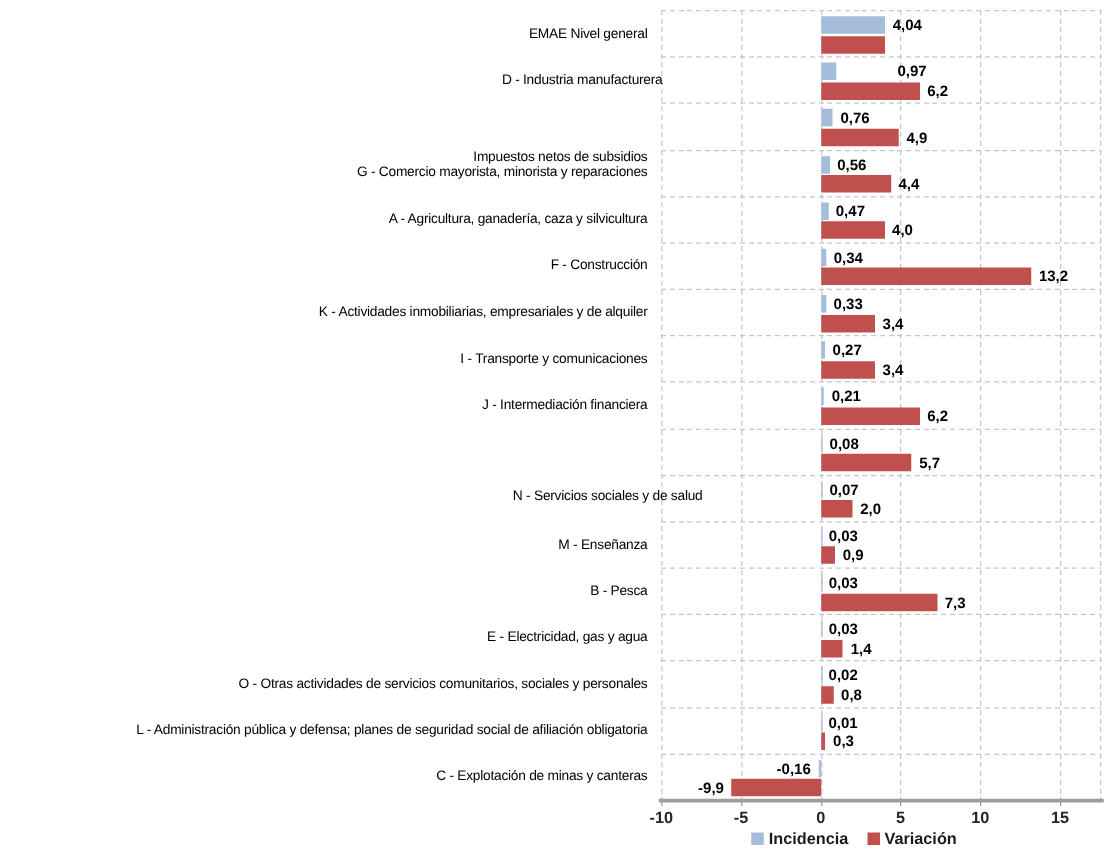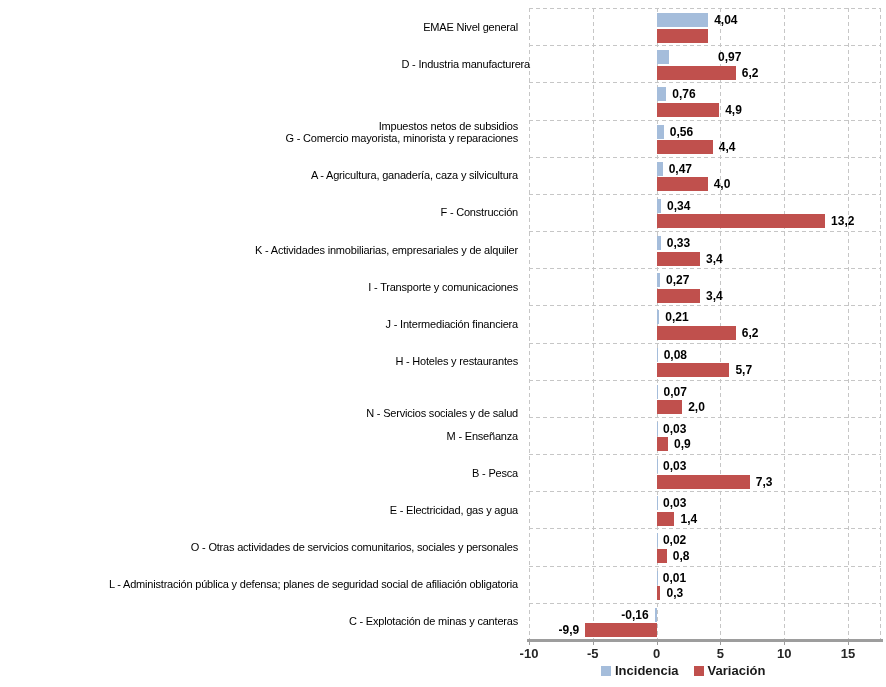--- a/index.html
+++ b/index.html
@@ -103,26 +103,25 @@
       <div class="catlabel" style="top: 279.824px;">I - Transporte y comunicaciones</div>
       <div class="bar" style="left: 656.636px; top: 273.235px; width: 3.44618px; background: rgb(165, 189, 219);"></div>
       <div class="bar" style="left: 656.636px; top: 288.735px; width: 43.3964px; background: rgb(192, 80, 77);"></div>
       <div class="vlabel" style="top: 273.235px; left: 666.083px;">0,27</div>
       <div class="vlabel" style="top: 288.735px; left: 706.033px;">3,4</div>
       <div class="catlabel" style="top: 317px;">J - Intermediación financiera</div>
       <div class="bar" style="left: 656.636px; top: 310.412px; width: 2.68036px; background: rgb(165, 189, 219);"></div>
       <div class="bar" style="left: 656.636px; top: 325.912px; width: 79.1345px; background: rgb(192, 80, 77);"></div>
       <div class="vlabel" style="top: 310.412px; left: 665.317px;">0,21</div>
       <div class="vlabel" style="top: 325.912px; left: 741.771px;">6,2</div>
-      <div class="catlabel" style="top: 354.176px;">H - Hoteles y restaurantes</div>
       <div class="bar" style="left: 656.636px; top: 347.588px; width: 1.02109px; background: rgb(165, 189, 219);"></div>
       <div class="bar" style="left: 656.636px; top: 363.088px; width: 72.7527px; background: rgb(192, 80, 77);"></div>
       <div class="vlabel" style="top: 347.588px; left: 663.657px;">0,08</div>
       <div class="vlabel" style="top: 363.088px; left: 735.389px;">5,7</div>
-      <div class="catlabel" style="top: 406px;">N - Servicios sociales y de salud</div>
+      <div class="catlabel" style="top: 390px; padding-left: 44px;">N - Servicios sociales y de salud</div>
       <div class="bar" style="left: 656.636px; top: 384.765px; width: 1px; background: rgb(165, 189, 219);"></div>
       <div class="bar" style="left: 656.636px; top: 400.265px; width: 25.5273px; background: rgb(192, 80, 77);"></div>
       <div class="vlabel" style="top: 384.765px; left: 663.53px;">0,07</div>
       <div class="vlabel" style="top: 400.265px; left: 688.164px;">2,0</div>
       <div class="catlabel" style="top: 428.529px;">M - Enseñanza</div>
       <div class="bar" style="left: 656.636px; top: 421.941px; width: 1px; background: rgb(165, 189, 219);"></div>
       <div class="bar" style="left: 656.636px; top: 437.441px; width: 11.4873px; background: rgb(192, 80, 77);"></div>
       <div class="vlabel" style="top: 421.941px; left: 663.019px;">0,03</div>
       <div class="vlabel" style="top: 437.441px; left: 674.124px;">0,9</div>
       <div class="catlabel" style="top: 465.706px;">B - Pesca</div>

